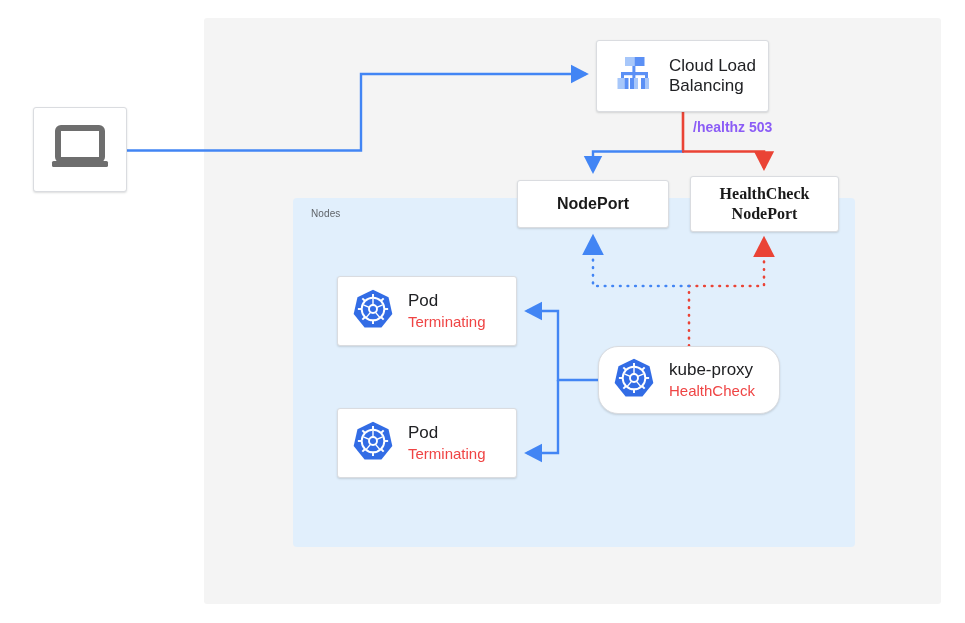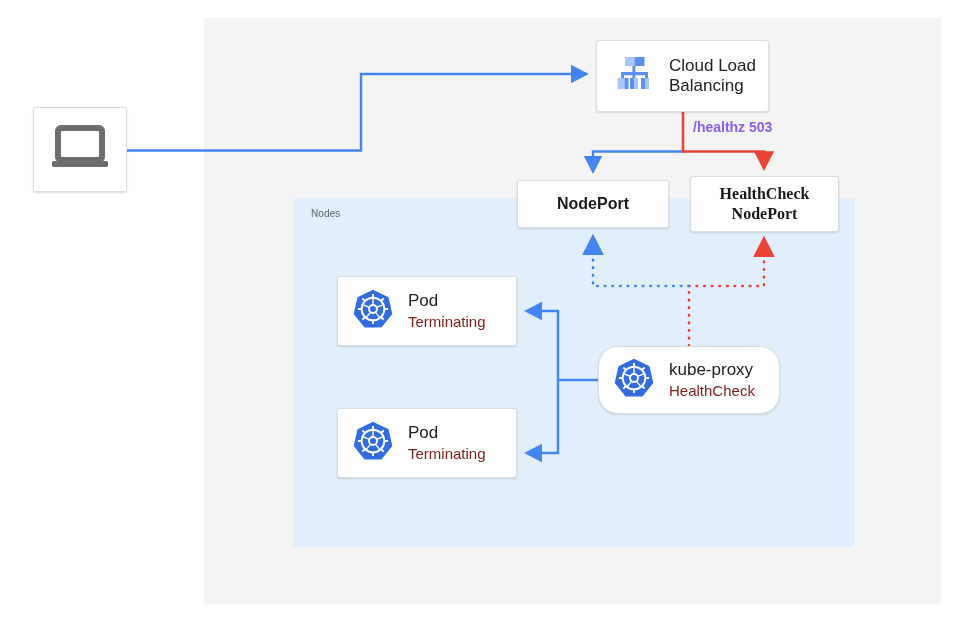--- a/index.html
+++ b/index.html
@@ -15,21 +15,21 @@
 
   
   .card{background:#ffffff;border:1px solid #dadce0;border-radius:3px;
         box-shadow:0 1px 2px rgba(60,64,67,.18);box-sizing:border-box;
         display:flex;align-items:center;}
   .card.center{justify-content:center;}
   .card-title{font-size:16px;font-weight:bold;color:#1a1a1a;text-align:center;line-height:1.25;}
   .ico-card{padding-left:14px;gap:14px;}
   .txtcol{display:flex;flex-direction:column;justify-content:center;line-height:1.2;}
   .t1{font-size:17px;color:#202124;}
-  .t2{font-size:15px;color:#7f1d1d;margin-top:2px;}
+  .t2{font-size:15px;color:#ef4444;margin-top:2px;}
 
   
   #client-box{left:33px;top:107px;width:94px;height:85px;justify-content:center;}
   #lb-box{left:596px;top:40px;width:173px;height:72px;}
   #nodeport-box{left:517px;top:180px;width:152px;height:48px;}
   #hc-box{left:690px;top:176px;width:149px;height:56px;font-family:Liberation Serif, serif;}
   #pod1-box{left:337px;top:276px;width:180px;height:70px;}
   #pod2-box{left:337px;top:408px;width:180px;height:70px;}
   #kubeproxy-box{left:598px;top:346px;width:182px;height:68px;border-radius:20px;}
 

